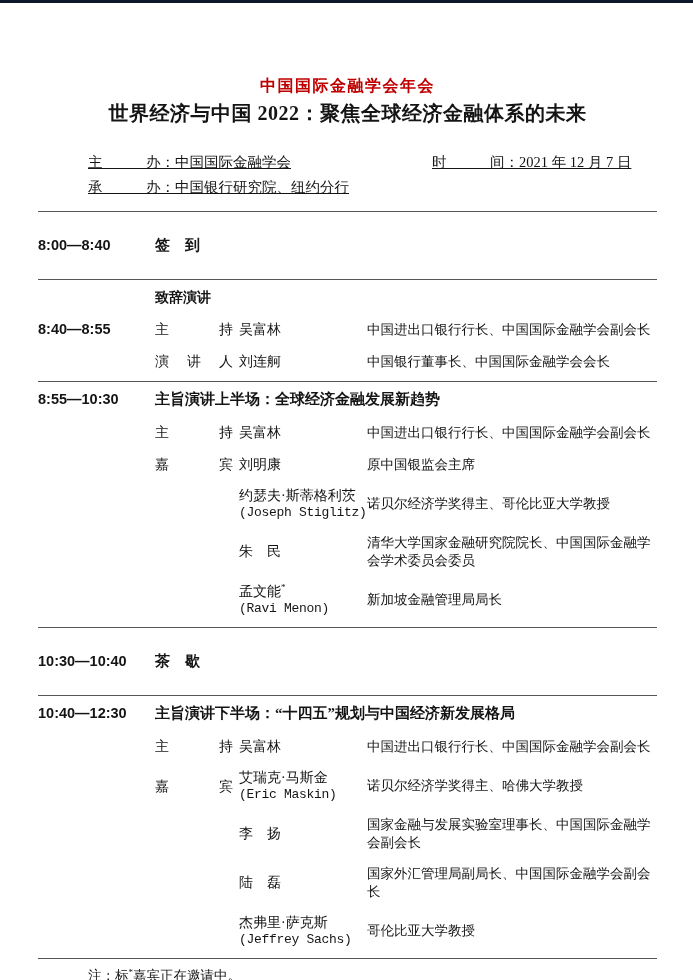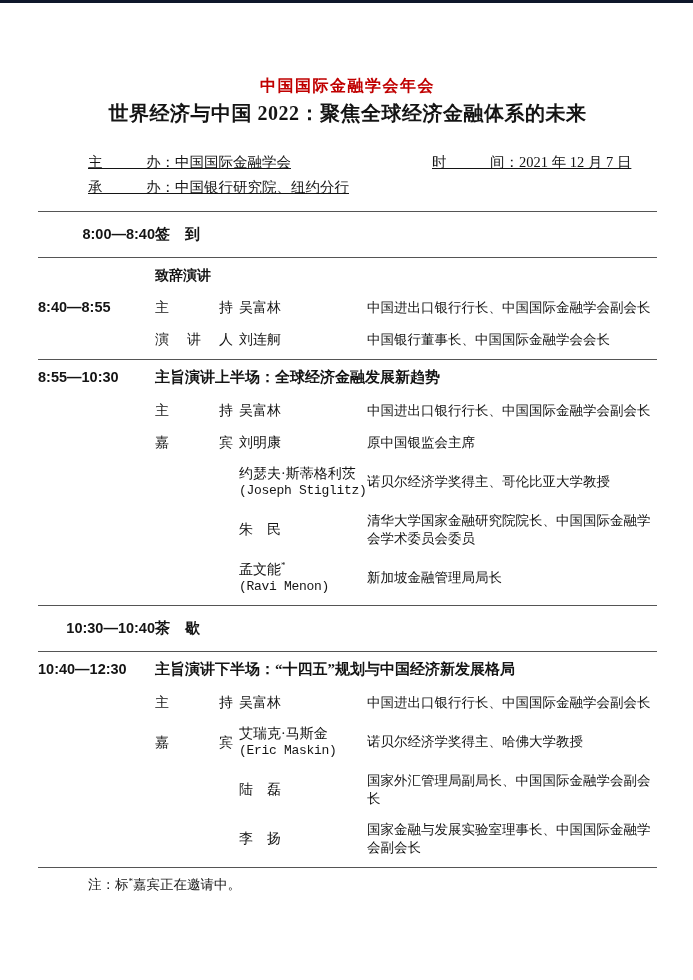--- a/index.html
+++ b/index.html
@@ -31,21 +31,21 @@
 
   .table { margin-top:11px; }
   .sec { border-top:1.5px solid var(--rule); }
   .sec:last-of-type { border-bottom:1.5px solid var(--rule); }
 
   .timecol {
     width:117px; flex:none;
     font-family:"Liberation Sans", sans-serif;
     font-weight:700; font-size:14.5px; line-height:19px;
   }
-  .sec-simple { display:flex; padding:13px 0;text-align:right; }
+  .sec-simple { display:flex; padding:24px 0; }
   .sec-title { font-weight:700; font-size:15px; line-height:19px; }
 
   .sec-block { padding:8px 0 10px 0; }
   .heading { margin-left:117px; font-weight:700; font-size:14px; line-height:19px; }
   .block-body { display:flex; margin-top:13px;justify-content:center; }
   .sec-head { display:flex; }
   .sec-block .rows-indent { margin-left:117px; margin-top:14px; }
 
   .rows { flex:1; }
   .row { display:flex; align-items:center; font-size:14px; }
@@ -182,30 +182,38 @@
           <span class="role">嘉宾</span>
           <span class="namecell">
               <span class="cn"><span>艾瑞克·马斯金</span></span>
               <span class="en">(Eric Maskin)</span>
             </span>
           <span class="desc">诺贝尔经济学奖得主、哈佛大学教授</span>
         </div>
         <div class="row">
           <span class="role"></span>
           <span class="namecell">
+              <span class="cn"><span>李　扬</span></span>
+            </span>
+          <span class="desc">国家金融与发展实验室理事长、中国国际金融学会副会长</span>
+        </div>
+        <div class="row">
+          <span class="role"></span>
+          <span class="namecell">
               <span class="cn"><span>陆　磊</span></span>
             </span>
           <span class="desc">国家外汇管理局副局长、中国国际金融学会副会长</span>
         </div>
         <div class="row">
           <span class="role"></span>
           <span class="namecell">
-              <span class="cn"><span>李　扬</span></span>
-            </span>
-          <span class="desc">国家金融与发展实验室理事长、中国国际金融学会副会长</span>
+              <span class="cn"><span>杰弗里·萨克斯</span></span>
+              <span class="en">(Jeffrey Sachs)</span>
+            </span>
+          <span class="desc">哥伦比亚大学教授</span>
         </div>
       </div>
     </div>
 
   </div>
 
   <div class="footnote"><span>注：标</span><sup class="star">*</sup><span>嘉宾正在邀请中。</span></div>
 
 </div>
 

